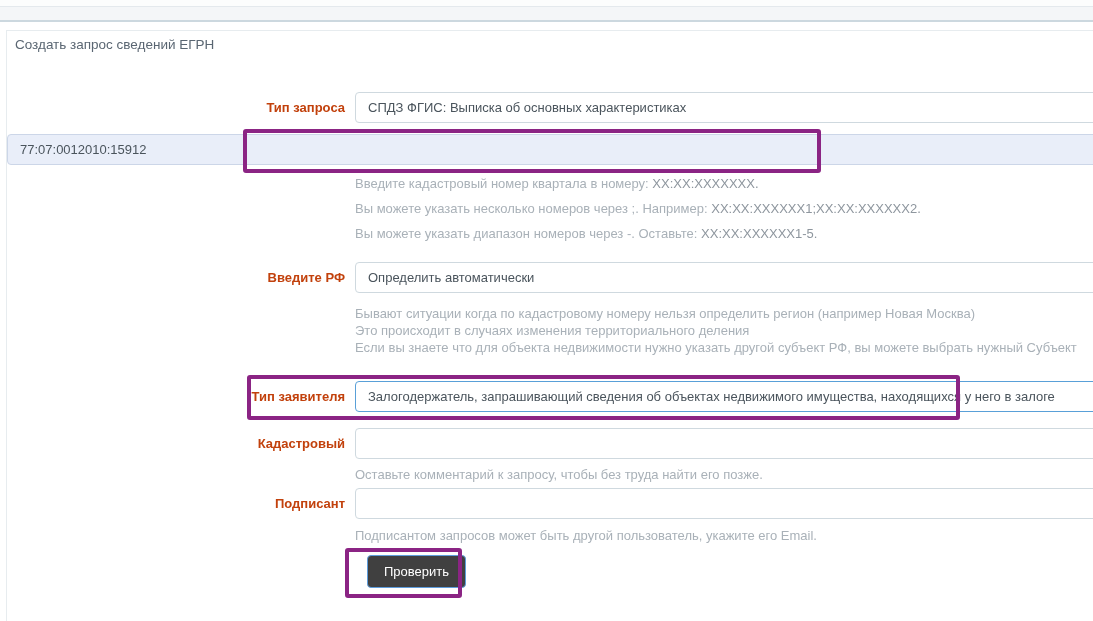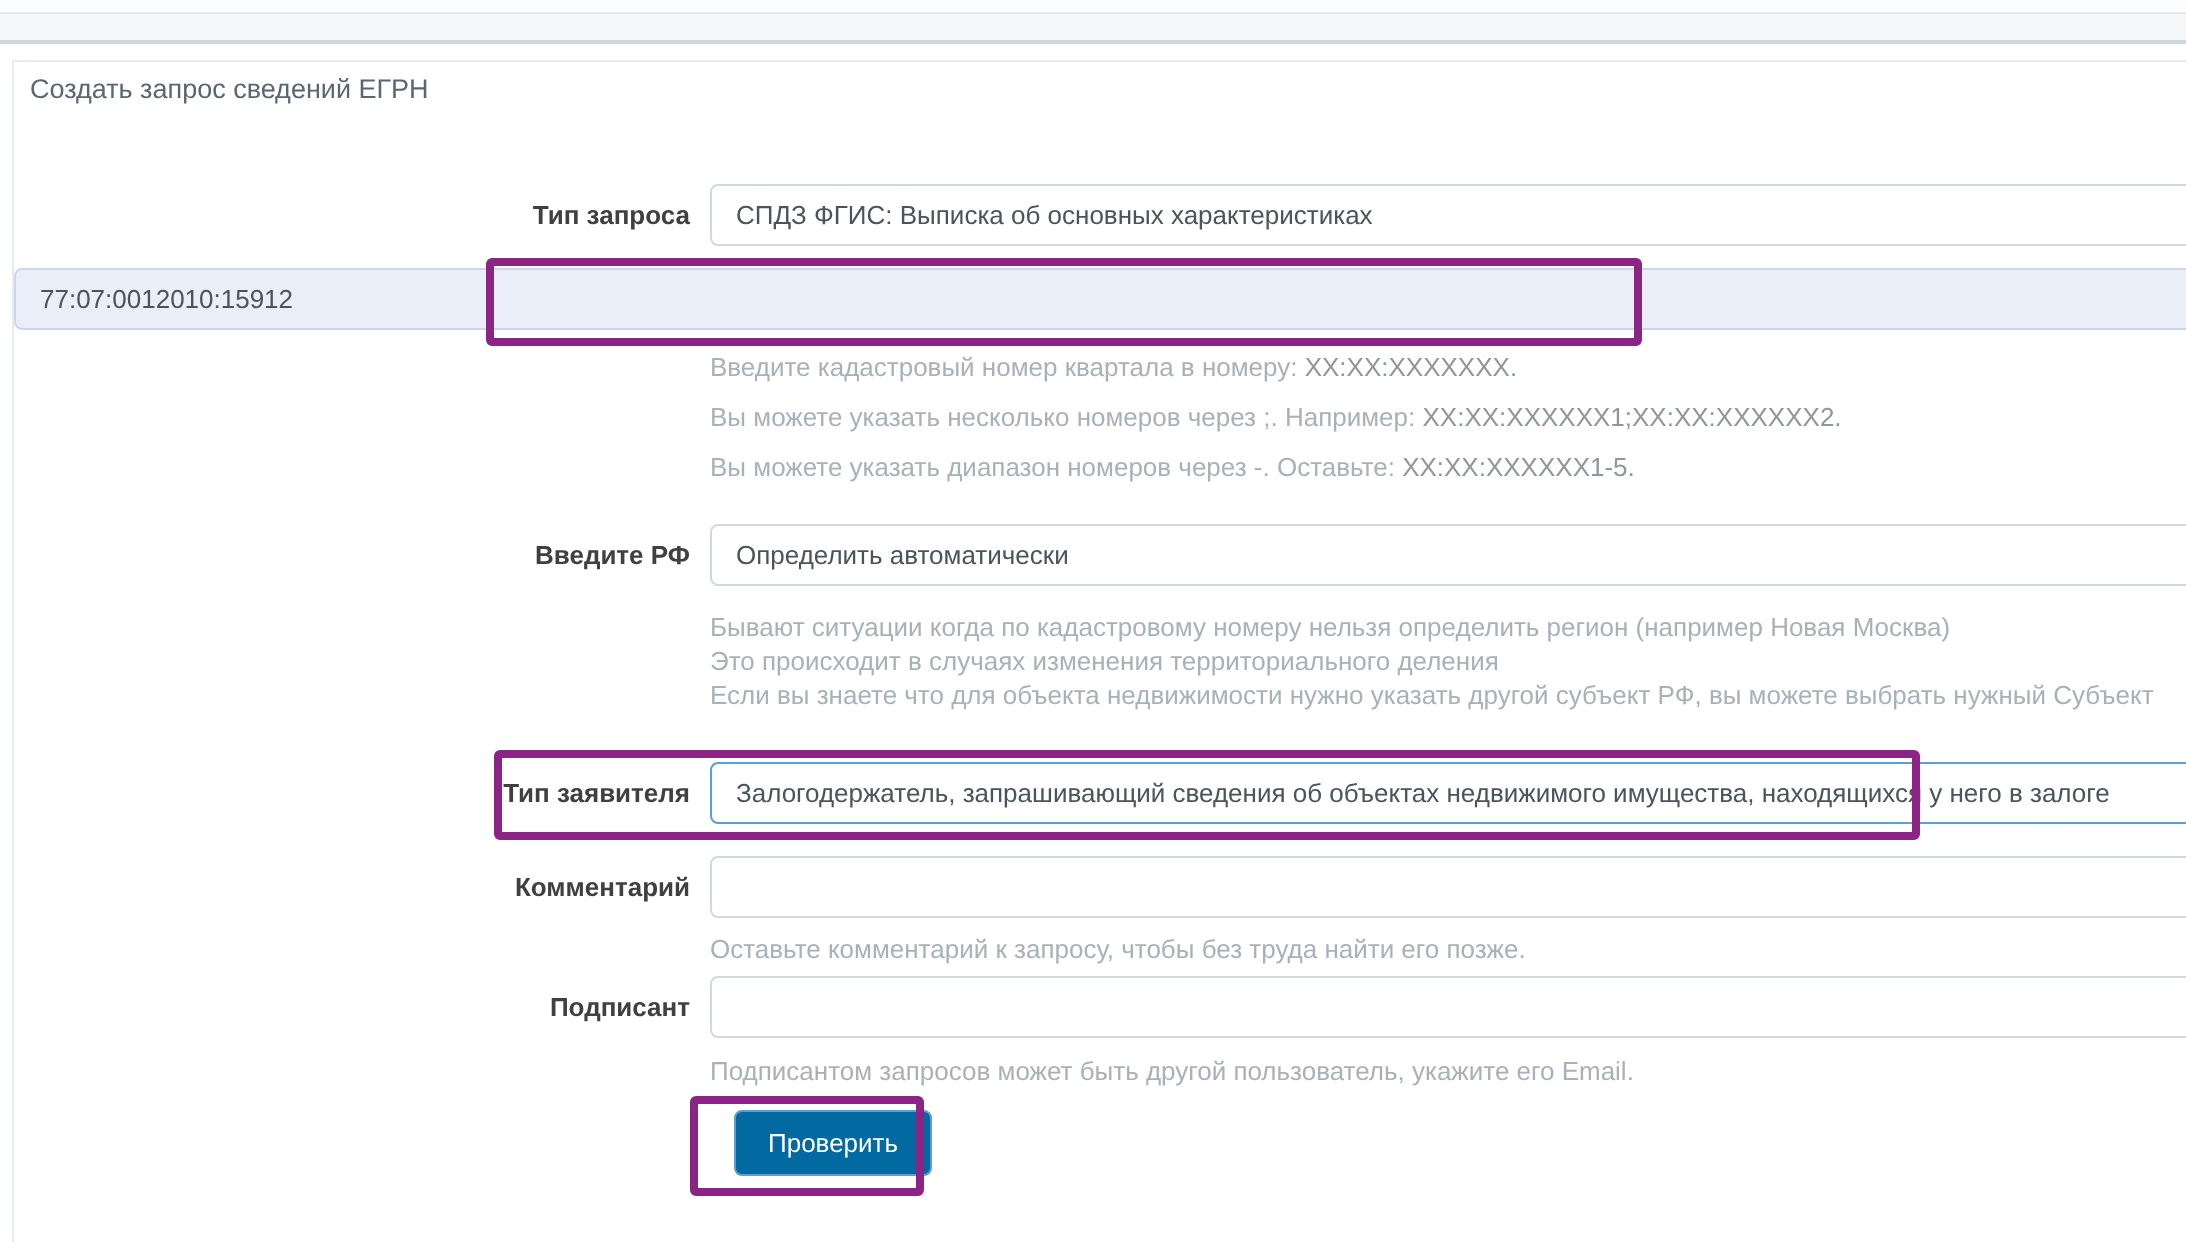--- a/index.html
+++ b/index.html
@@ -13,21 +13,21 @@
 
   
   .panel { margin: 8px 0 0 6px; width: 1180px; height: 640px;
     background: #fff; border: 1px solid #e7ecef; }
   .panel-header { padding: 6px 8px; font-size: 13.5px; color: #5a6672; line-height: 16px; }
 
   
   .form { margin-top: 33px; }
   .form-row { display: flex; align-items: flex-start; }
   .label-col { width: 348px; min-width: 348px; text-align: right; padding-right: 10px;
-    padding-top: 8px; font-size: 13px; font-weight: 700; color: #404040; }
+    padding-top: 8px; font-size: 13px; font-weight: 700; color: #c2410c; }
   .control-col { flex: 1; padding-right: 2px; }
 
   .ctl { height: 31px; width: 100%; border: 1px solid #cfd9df; border-radius: 4px;
     padding: 0 12px; font-size: 13px; color: #4a545c; background: #fff;
     font-family: "Liberation Sans", "DejaVu Sans", sans-serif; }
   div.ctl { display: flex; align-items: center; white-space: nowrap; overflow: hidden; }
   input.ctl { display: block; outline: none; }
   input.ctl.filled { background: #e9eef9; border-color: #ccd6e8; }
   input.ctl.focused { border-color: #59a0d8; }
 
@@ -44,21 +44,21 @@
   .help3 .help-line { line-height: 24px; }
   .r6 { margin-top: 1px; }
   .help4 { margin-top: 5px; }
   .help4 .help-line { line-height: 24px; }
   .rbtn { margin-top: 7px; }
 
   .help-line { font-size: 13px; color: #a9b1b8; }
   .help-line b { color: #8e969e; font-weight: 400; }
 
   .btn-primary { display: inline-block; margin-left: 12px; padding: 8px 16px;
-    background: #0369a1; color: #fff; font-size: 13px; border: 1px solid #5d9cdc;
+    background: #404040; color: #fff; font-size: 13px; border: 1px solid #5d9cdc;
     border-radius: 4px; cursor: pointer;
     font-family: "Liberation Sans", "DejaVu Sans", sans-serif; }
 
   
   .annotation { position: absolute; border: 4px solid #8b2484; border-radius: 3px;
     pointer-events: none; z-index: 10; }
   .ann-cadastral { left: 243px; top: 129px; width: 578px; height: 44px; }
   .ann-applicant { left: 247px; top: 375px; width: 713px; height: 45px; }
   .ann-submit { left: 345px; top: 548px; width: 117px; height: 50px; }
 </style>
@@ -112,21 +112,21 @@
     </div>
 
     <div class="form-row r4">
       <div class="label-col">Тип заявителя</div>
       <div class="control-col">
         <input class="ctl focused" type="text" value="Залогодержатель, запрашивающий сведения об объектах недвижимого имущества, находящихся у него в залоге" style="">
       </div>
     </div>
 
     <div class="form-row r5">
-      <div class="label-col">Комментарий</div>
+      <div class="label-col">Кадастровый</div>
       <div class="control-col">
         <input class="ctl" type="text" value="" style="">
       </div>
     </div>
 
     <div class="form-row help3">
       <div class="label-col"></div>
       <div class="control-col">
         <div class="help-line">Оставьте комментарий к запросу, чтобы без труда найти его позже.</div>
       </div>

